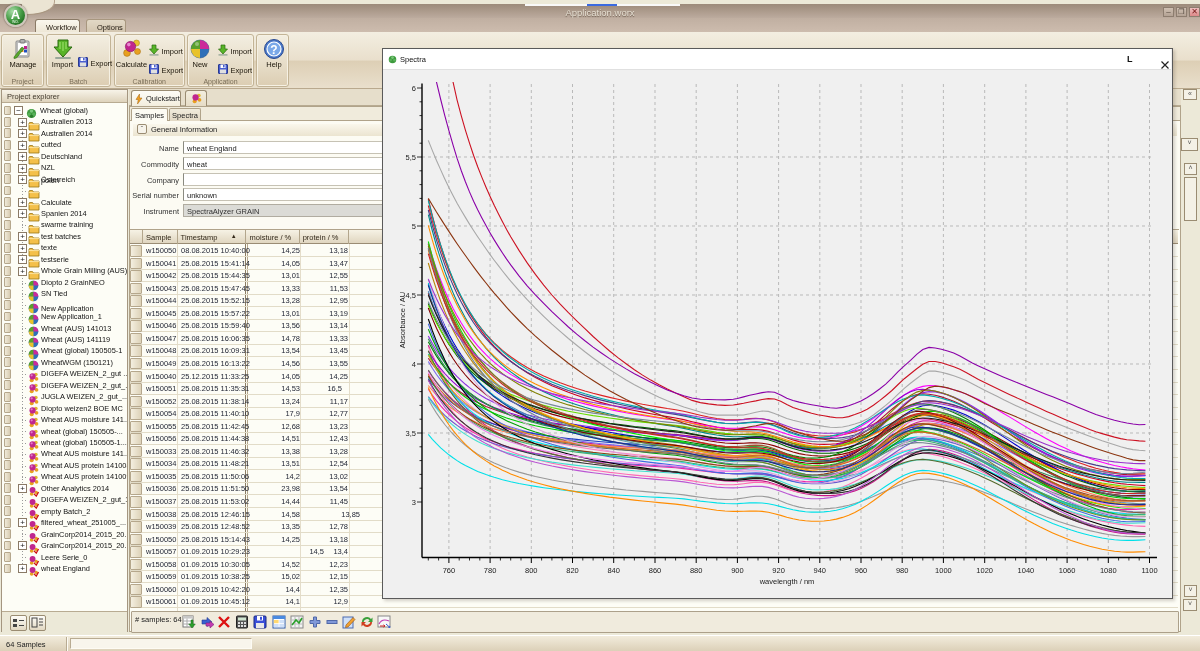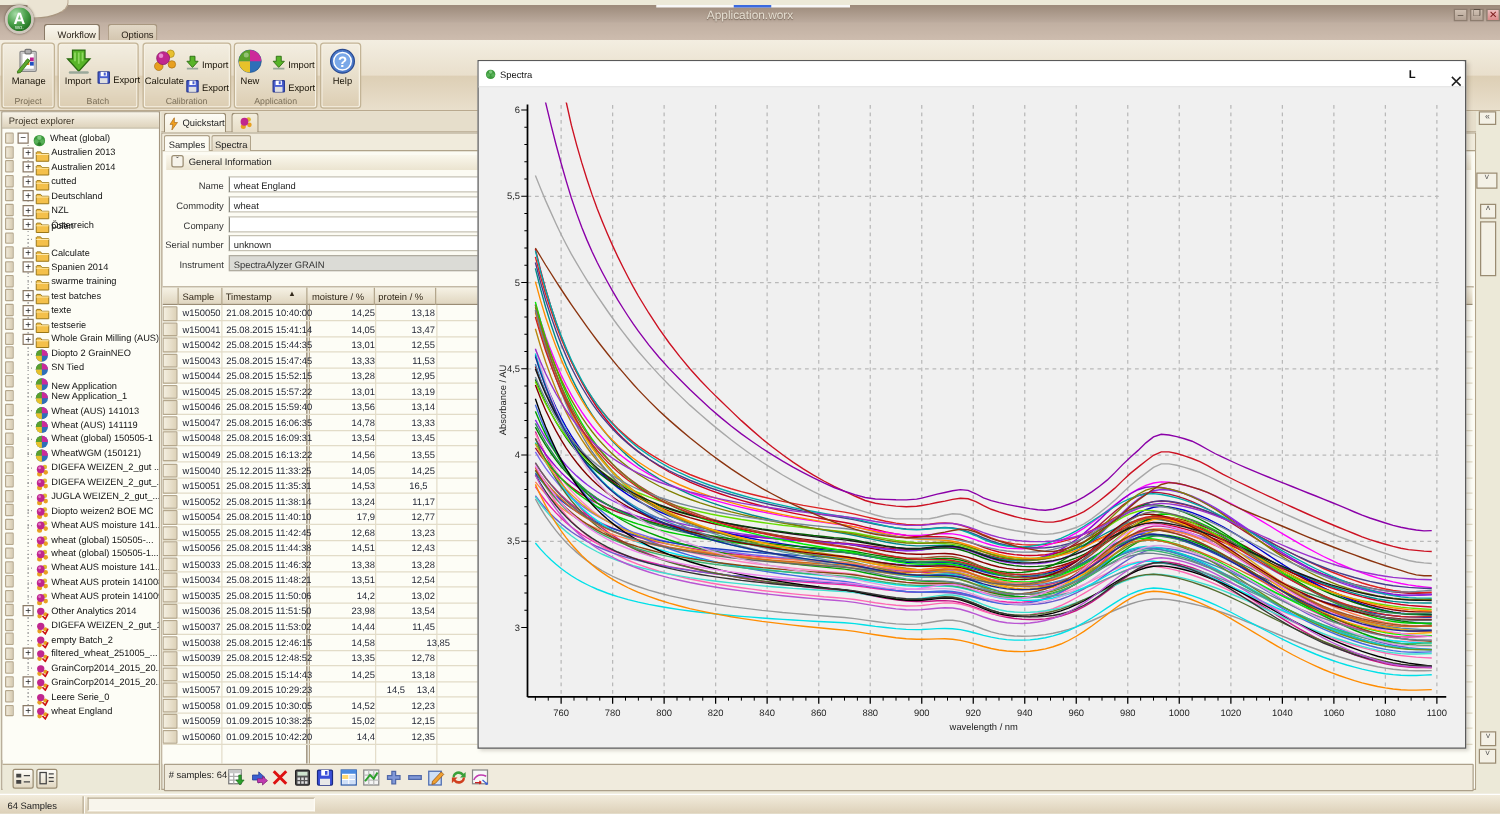--- a/index.html
+++ b/index.html
@@ -617,21 +617,21 @@
    <div id="thead">
     <div class="th" style="left:0;width:13px"></div>
     <div class="th" style="left:13px;width:34.6px;padding-left:3px">Sample</div>
     <div class="th" style="left:47.6px;width:68px;padding-left:3px">Timestamp<span style="float:right;margin-right:8px;font-size:6px">▲</span></div>
     <div class="th" style="left:116.6px;width:53px;padding-left:3px">moisture / %</div>
     <div class="th" style="left:169.7px;width:49px;padding-left:3px">protein / %</div>
    </div>
    <div class="trow" style="top:14.50px;height:12.55px">
 <div class="rcell" style="left:0;width:12px;height:11.55px"></div>
 <div class="tc" style="left:16px">w150050</div>
-<div class="tc" style="left:51px">21.08.2015 10:40:00</div>
+<div class="tc" style="left:51px">08.08.2015 10:40:00</div>
 <div class="tc tr" style="left:120px;width:50px">14,25</div>
 <div class="tc tr" style="left:172px;width:46px">13,18</div>
 </div>
 <div class="trow" style="top:27.05px;height:12.55px">
 <div class="rcell" style="left:0;width:12px;height:11.55px"></div>
 <div class="tc" style="left:16px">w150041</div>
 <div class="tc" style="left:51px">25.08.2015 15:41:14</div>
 <div class="tc tr" style="left:120px;width:50px">14,05</div>
 <div class="tc tr" style="left:172px;width:46px">13,47</div>
 </div>
@@ -809,20 +809,27 @@
 <div class="tc" style="left:51px">01.09.2015 10:38:25</div>
 <div class="tc tr" style="left:120px;width:50px">15,02</div>
 <div class="tc tr" style="left:172px;width:46px">12,15</div>
 </div>
 <div class="trow" style="top:353.35px;height:12.55px">
 <div class="rcell" style="left:0;width:12px;height:11.55px"></div>
 <div class="tc" style="left:16px">w150060</div>
 <div class="tc" style="left:51px">01.09.2015 10:42:20</div>
 <div class="tc tr" style="left:120px;width:50px">14,4</div>
 <div class="tc tr" style="left:172px;width:46px">12,35</div>
+</div>
+<div class="trow" style="top:365.90px;height:12.55px">
+<div class="rcell" style="left:0;width:12px;height:11.55px"></div>
+<div class="tc" style="left:16px">w150061</div>
+<div class="tc" style="left:51px">01.09.2015 10:45:12</div>
+<div class="tc tr" style="left:120px;width:50px">14,1</div>
+<div class="tc tr" style="left:172px;width:46px">12,9</div>
 </div>
   </div>
   <div id="btoolbar">
    <div class="cnt"># samples: 64</div>
    <div style="position:absolute;left:50px;top:3px;width:14px;height:14px"><svg width="14" height="14" viewBox="0 0 14 14">
             <rect x="1" y="1" width="10" height="11" fill="#fff" stroke="#777"></rect>
             <rect x="1" y="1" width="10" height="2.6" fill="#c8c8c8"></rect>
             <line x1="1" y1="6" x2="11" y2="6" stroke="#aaa"></line>
             <line x1="1" y1="9" x2="11" y2="9" stroke="#aaa"></line>
             <line x1="5" y1="3.6" x2="5" y2="12" stroke="#aaa"></line>

